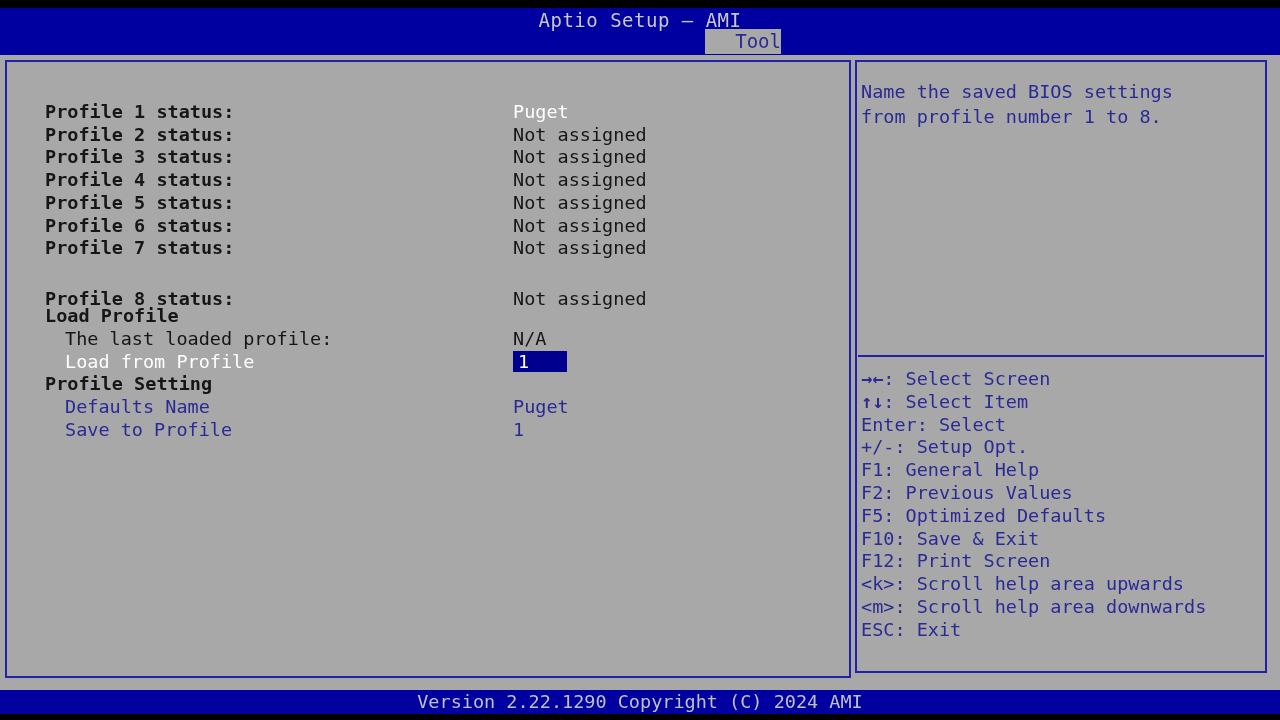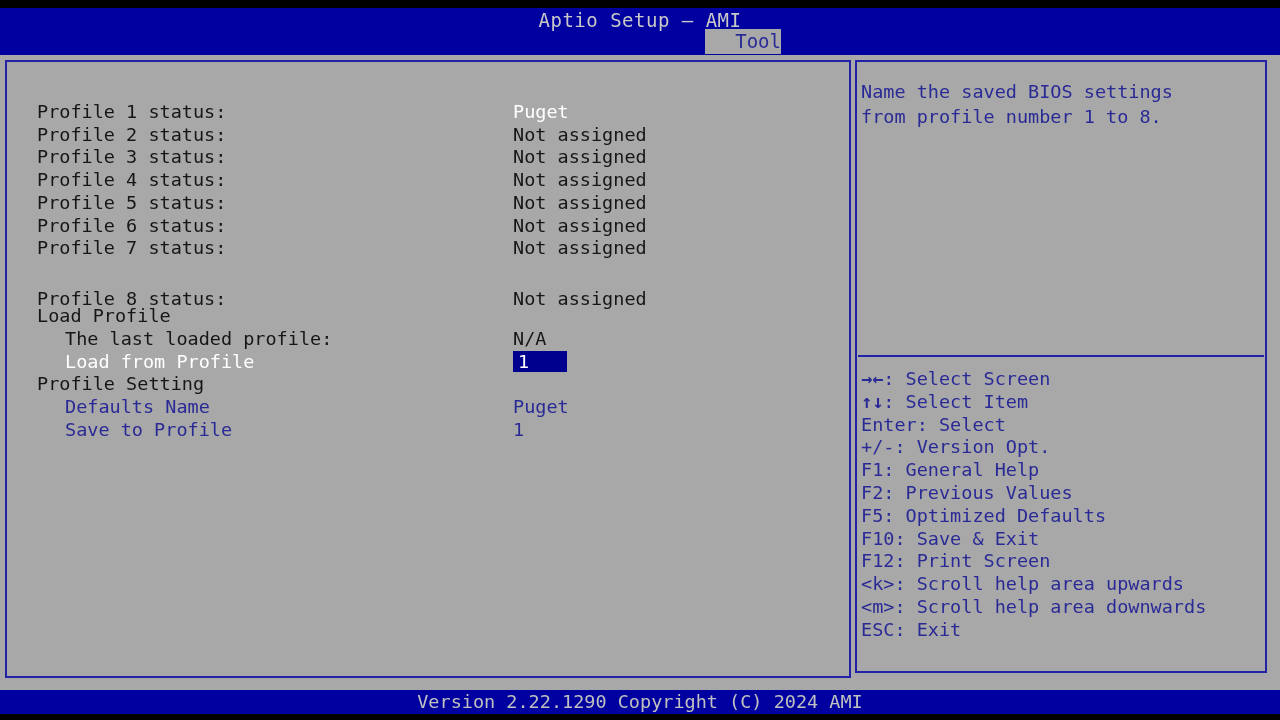--- a/index.html
+++ b/index.html
@@ -117,21 +117,21 @@
   }
   .row .lbl {
     position: absolute;
     white-space: pre;
   }
   .row .val {
     position: absolute;
     left: 506px;
     white-space: pre;
   }
-  .indent0 { left: 30px; }
+  .indent0 { left: 38px; font-weight: bold; }
   .indent1 { left: 58px; }
 
   .c-dark  { color: #161616; }
   .c-blue  { color: #2a2a96; }
   .c-white { color: #ffffff; }
 
   
   .val-highlight {
     position: absolute;
     left: 506px;
@@ -254,21 +254,21 @@
   <div class="panel-right">
     <div class="help-text" id="help-lines">
         <div class="help-line" style="top: 0px; left: 4px;">Name the saved BIOS settings</div>
         <div class="help-line" style="top: 25px; left: 4px;">from profile number 1 to 8.</div>
       </div>
     <div class="divider"></div>
     <div class="legend" id="legend-lines">
         <div class="legend-line" style="top: 0px; left: 4px;"><span class="keyglyph">→←</span><span>: Select Screen</span></div>
         <div class="legend-line" style="top: 22.8px; left: 4px;"><span class="keyglyph">↑↓</span><span>: Select Item</span></div>
         <div class="legend-line" style="top: 45.6px; left: 4px;">Enter: Select</div>
-        <div class="legend-line" style="top: 68.4px; left: 4px;">+/-: Version Opt.</div>
+        <div class="legend-line" style="top: 68.4px; left: 4px;">+/-: Setup Opt.</div>
         <div class="legend-line" style="top: 91.2px; left: 4px;">F1: General Help</div>
         <div class="legend-line" style="top: 114px; left: 4px;">F2: Previous Values</div>
         <div class="legend-line" style="top: 136.8px; left: 4px;">F5: Optimized Defaults</div>
         <div class="legend-line" style="top: 159.6px; left: 4px;">F10: Save &amp; Exit</div>
         <div class="legend-line" style="top: 182.4px; left: 4px;">F12: Print Screen</div>
         <div class="legend-line" style="top: 205.2px; left: 4px;">&lt;k&gt;: Scroll help area upwards</div>
         <div class="legend-line" style="top: 228px; left: 4px;">&lt;m&gt;: Scroll help area downwards</div>
         <div class="legend-line" style="top: 250.8px; left: 4px;">ESC: Exit</div>
       </div>
   </div>

